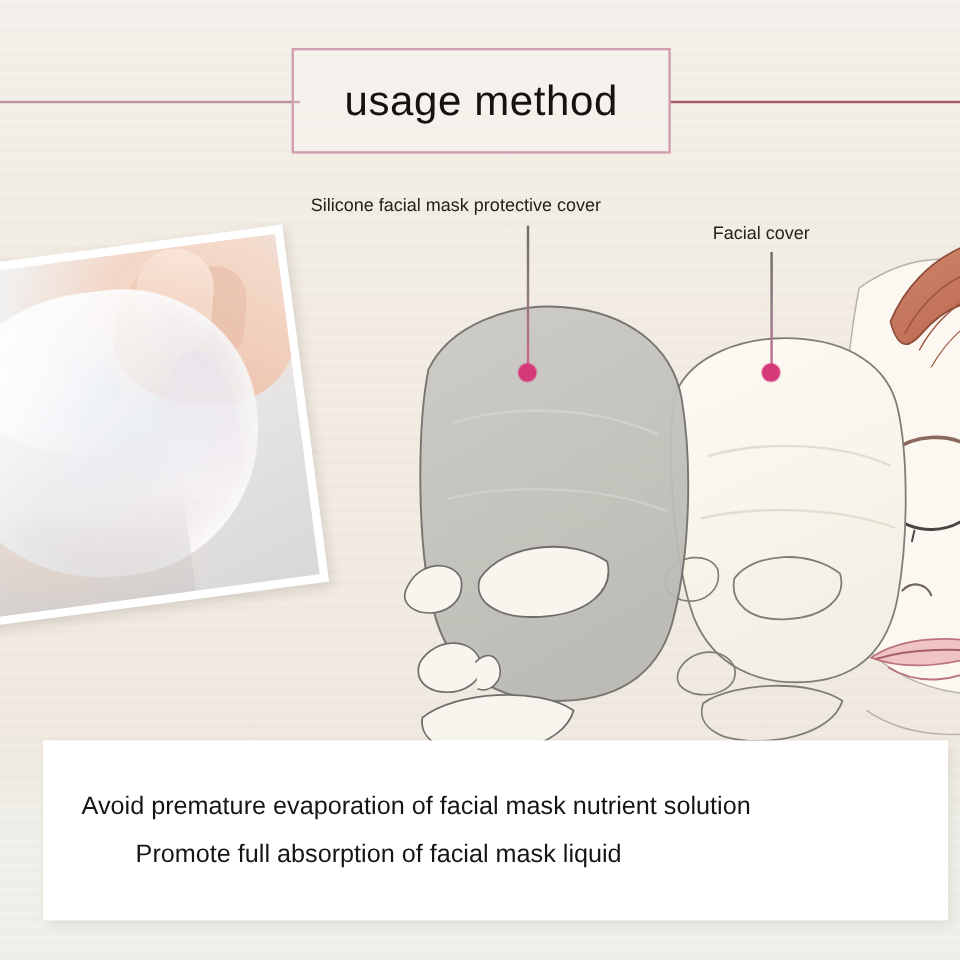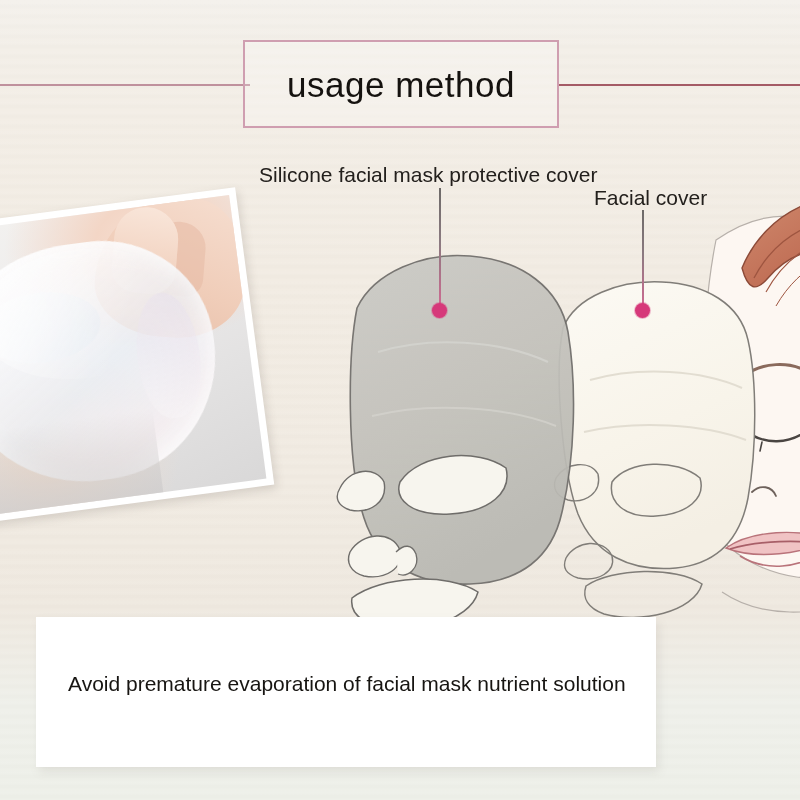--- a/index.html
+++ b/index.html
@@ -74,21 +74,21 @@
     font-size: 35px;
     color: #15120f;
     letter-spacing: .5px;
     font-weight: 400;
     line-height: 1;
   }
 
   
   .callout-label {
     position: absolute;
-    font-size: 21px;
+    font-size: 15px;
     color: #23201d;
     white-space: nowrap;
   }
   #label-silicone { left: 259px; top: 163px; }
   #label-facial   { left: 594px; top: 186px; }
 
   .leader-line {
     position: absolute;
     width: 1.5px;
     background: linear-gradient(180deg, #6d6a68 0%, #8b7a80 45%, #d06a92 100%);
@@ -191,21 +191,21 @@
   #mask-art {
     position: absolute;
     left: 0; top: 140px;
     width: 800px; height: 480px;
   }
 
   
   #bottom-panel {
     position: absolute;
     left: 36px; top: 617px;
-    width: 620px; height: 150px;
+    width: 754px; height: 150px;
     background: #ffffff;
     box-shadow: 3px 5px 9px rgba(120,115,110,0.13);
     display: flex;
     flex-direction: column;
     justify-content: center;
   }
   #bottom-panel .panel-line {
     font-size: 21px;
     color: #171512;
     white-space: nowrap;
@@ -332,15 +332,16 @@
   <div class="callout-label" id="label-silicone">Silicone facial mask protective cover</div>
   <div class="leader-line" id="leader-silicone"></div>
   <div class="leader-dot" id="dot-silicone"></div>
 
   <div class="callout-label" id="label-facial">Facial cover</div>
   <div class="leader-line" id="leader-facial"></div>
   <div class="leader-dot" id="dot-facial"></div>
 
   <div id="bottom-panel">
     <div class="panel-line" id="panel-line-1">Avoid premature evaporation of facial mask nutrient solution</div>
+    <div class="panel-line" id="panel-line-2">Promote full absorption of facial mask liquid</div>
   </div>
 
 </div>
 
 </body></html>

